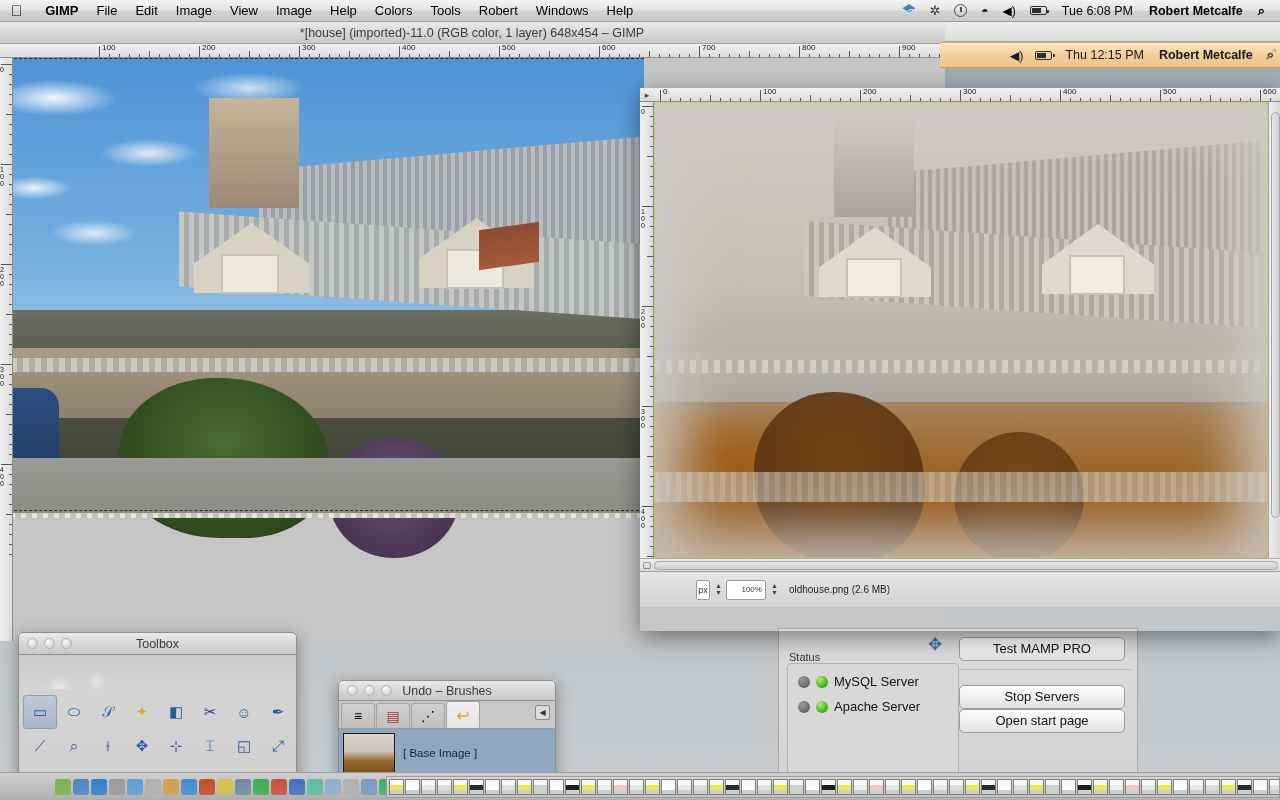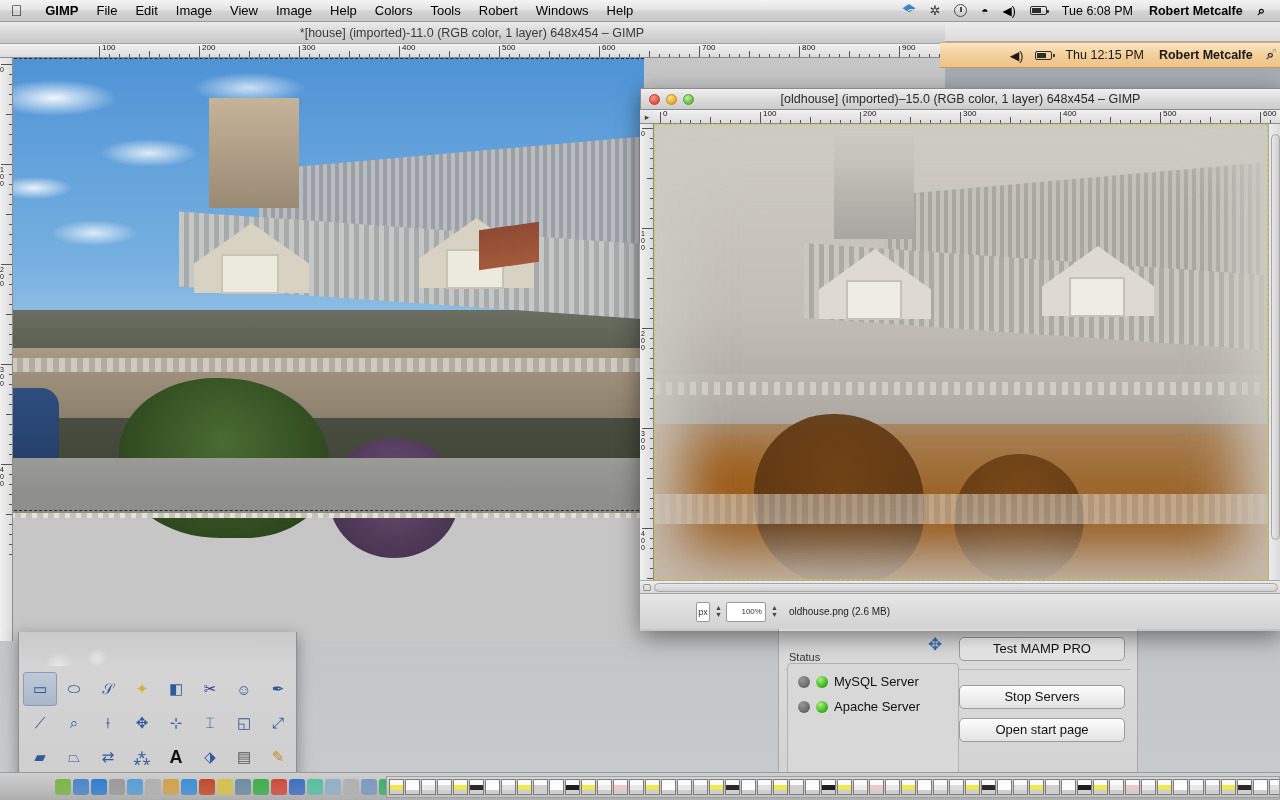--- a/index.html
+++ b/index.html
@@ -204,21 +204,21 @@
           border-bottom:none; overflow:hidden; }
   .mamp-status-label { font-size:11px; color:#333; position:absolute; left:10px; top:22px;}
   .mamp-box { position:absolute; left:8px; top:34px; width:172px; height:130px;
               background:#d8d8d8; border:1px solid #b2b2b2; border-radius:4px;}
   .mamp-row { display:flex; align-items:center; gap:6px; padding:10px 0 0 10px; }
   .led { width:12px;height:12px;border-radius:50%; }
   .led.off { background: radial-gradient(circle at 35% 30%, #9a9a9a, #636363 75%); }
   .led.on  { background: radial-gradient(circle at 35% 30%, #a8f07a, #2fa80f 75%); }
   .mamp-rowlabel { font-size:13px; color:#111; }
   .mamp-right { position:absolute; right:10px; top:8px; width:168px; }
-  .mbtn { display:block; width:166px; height:24px; margin-bottom:9px;
+  .mbtn { display:block; width:166px; height:24px; 
           background: linear-gradient(180deg,#fdfdfd,#e2e2e2);
           border:1px solid #9d9d9d; border-radius:5px;
           font-size:13px; color:#111; text-align:center; line-height:22px; }
   .mamp-sep { position:absolute; left:6px; right:6px; top:40px; height:1px; background:#bcbcbc; }
 
   
   .move-handle { position:absolute; left:928px; top:634px; font-size:17px; color:#3f6db0; z-index:45;}
 
   
   .dock {
@@ -466,28 +466,20 @@
     <span class="ti">
         <span class="batt"></span>
       </span>
     <span class="clock">Thu 12:15 PM</span>
     <span class="user">Robert Metcalfe</span>
     <span class="ti srch">⌕</span>
   </div>
   <div class="resize-grip">⤢</div>
 
   <div class="win" id="win-old">
-    <div class="titlebar active">
-      <div class="lights">
-        <div class="lt red"></div>
-        <div class="lt yel"></div>
-        <div class="lt grn"></div>
-      </div>
-      <div class="wtitle">[oldhouse] (imported)–15.0 (RGB color, 1 layer) 648x454 – GIMP</div>
-    </div>
 
     <div class="ruler-h" id="ruler-h-old" style="padding-left:14px;">
       <div class="nav-corner" style="left:0;top:0;height:13px;">▸</div>
     <div class="tick" style="left: 20px; height: 11px;"></div>
         <div class="rlabel" style="left: 22px;">0</div>
         <div class="tick" style="left: 30px; height: 3px;"></div>
         <div class="tick" style="left: 40px; height: 3px;"></div>
         <div class="tick" style="left: 50px; height: 3px;"></div>
         <div class="tick" style="left: 60px; height: 3px;"></div>
         <div class="tick" style="left: 70px; height: 6px;"></div>
@@ -679,20 +671,28 @@
     </div>
     <div class="mamp-right">
       <div class="mbtn">Test MAMP PRO</div>
       <div class="mbtn" style="margin-top:24px;">Stop Servers</div>
       <div class="mbtn">Open start page</div>
     </div>
   </div>
   <div class="move-handle">✥</div>
 
   <div class="win" id="win-toolbox">
+    <div class="titlebar">
+      <div class="lights">
+        <div class="lt dim"></div>
+        <div class="lt dim"></div>
+        <div class="lt dim"></div>
+      </div>
+      <div class="wtitle">Toolbox</div>
+    </div>
     <div class="tb-body">
       <div class="tb-logo"></div>
       <div class="tb-grid" id="tool-grid">
           <div class="tool sel">▭</div>
           <div class="tool">⬭</div>
           <div class="tool">𝒮</div>
           <div class="tool" style="color: rgb(216, 176, 51);">✦</div>
           <div class="tool">◧</div>
           <div class="tool" style="color: rgb(58, 58, 138);">✂</div>
           <div class="tool">☺</div>
@@ -710,20 +710,45 @@
           <div class="tool">⇄</div>
           <div class="tool">⁂</div>
           <div class="tool" style="color: rgb(17, 17, 17); font-weight: bold; font-size: 18px;">A</div>
           <div class="tool">⬗</div>
           <div class="tool" style="color: rgb(85, 85, 85);">▤</div>
           <div class="tool" style="color: rgb(192, 138, 42);">✎</div>
         </div>
     </div>
   </div>
 
+  <div class="win" id="win-undo">
+    <div class="titlebar">
+      <div class="lights">
+        <div class="lt dim"></div>
+        <div class="lt dim"></div>
+        <div class="lt dim"></div>
+      </div>
+      <div class="wtitle">Undo – Brushes</div>
+    </div>
+    <div class="dock-body">
+      <div class="dock-tabs" id="dock-tabs">
+        <div class="dtab">≡</div>
+          <div class="dtab" style="color: rgb(180, 48, 48);">▤</div>
+          <div class="dtab">⋰</div>
+          <div class="dtab active" style="color: rgb(224, 165, 36); font-size: 16px;">↩</div>
+          <div class="dock-menu-btn">◀</div>
+      </div>
+      <div class="undo-list">
+        <div class="undo-row">
+          <div class="undo-thumb"></div>
+          <div class="undo-label">[ Base Image ]</div>
+        </div>
+      </div>
+    </div>
+  </div>
 
   <div class="menubar">
     <span class="apple"></span>
     <span class="mi bold">GIMP</span>
     <span class="mi">File</span>
     <span class="mi">Edit</span>
     <span class="mi">Image</span>
     <span class="mi">View</span>
     <span class="mi">Image</span>
     <span class="mi">Help</span>

